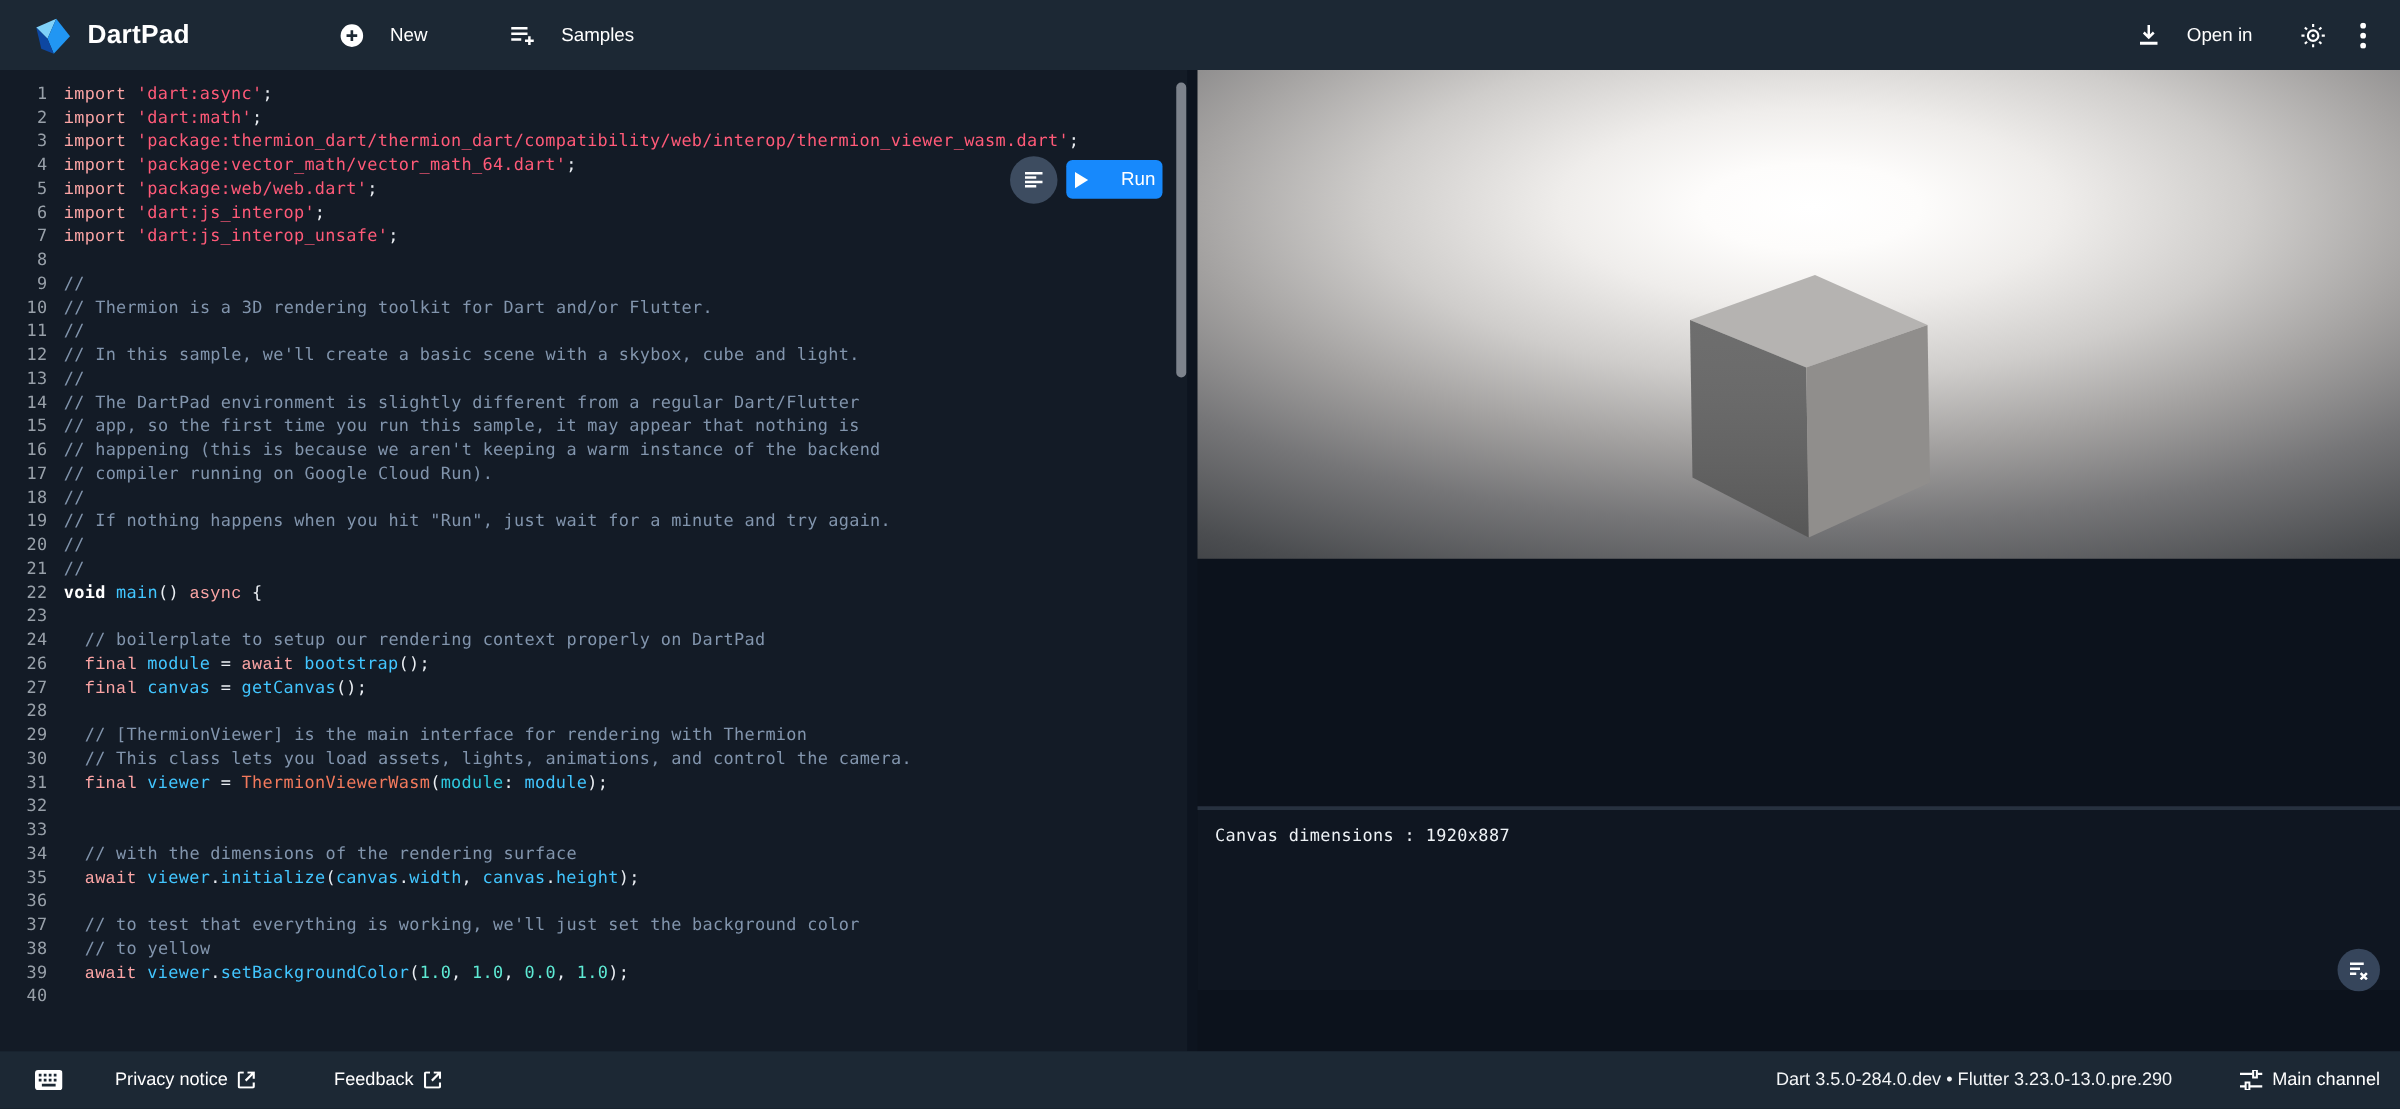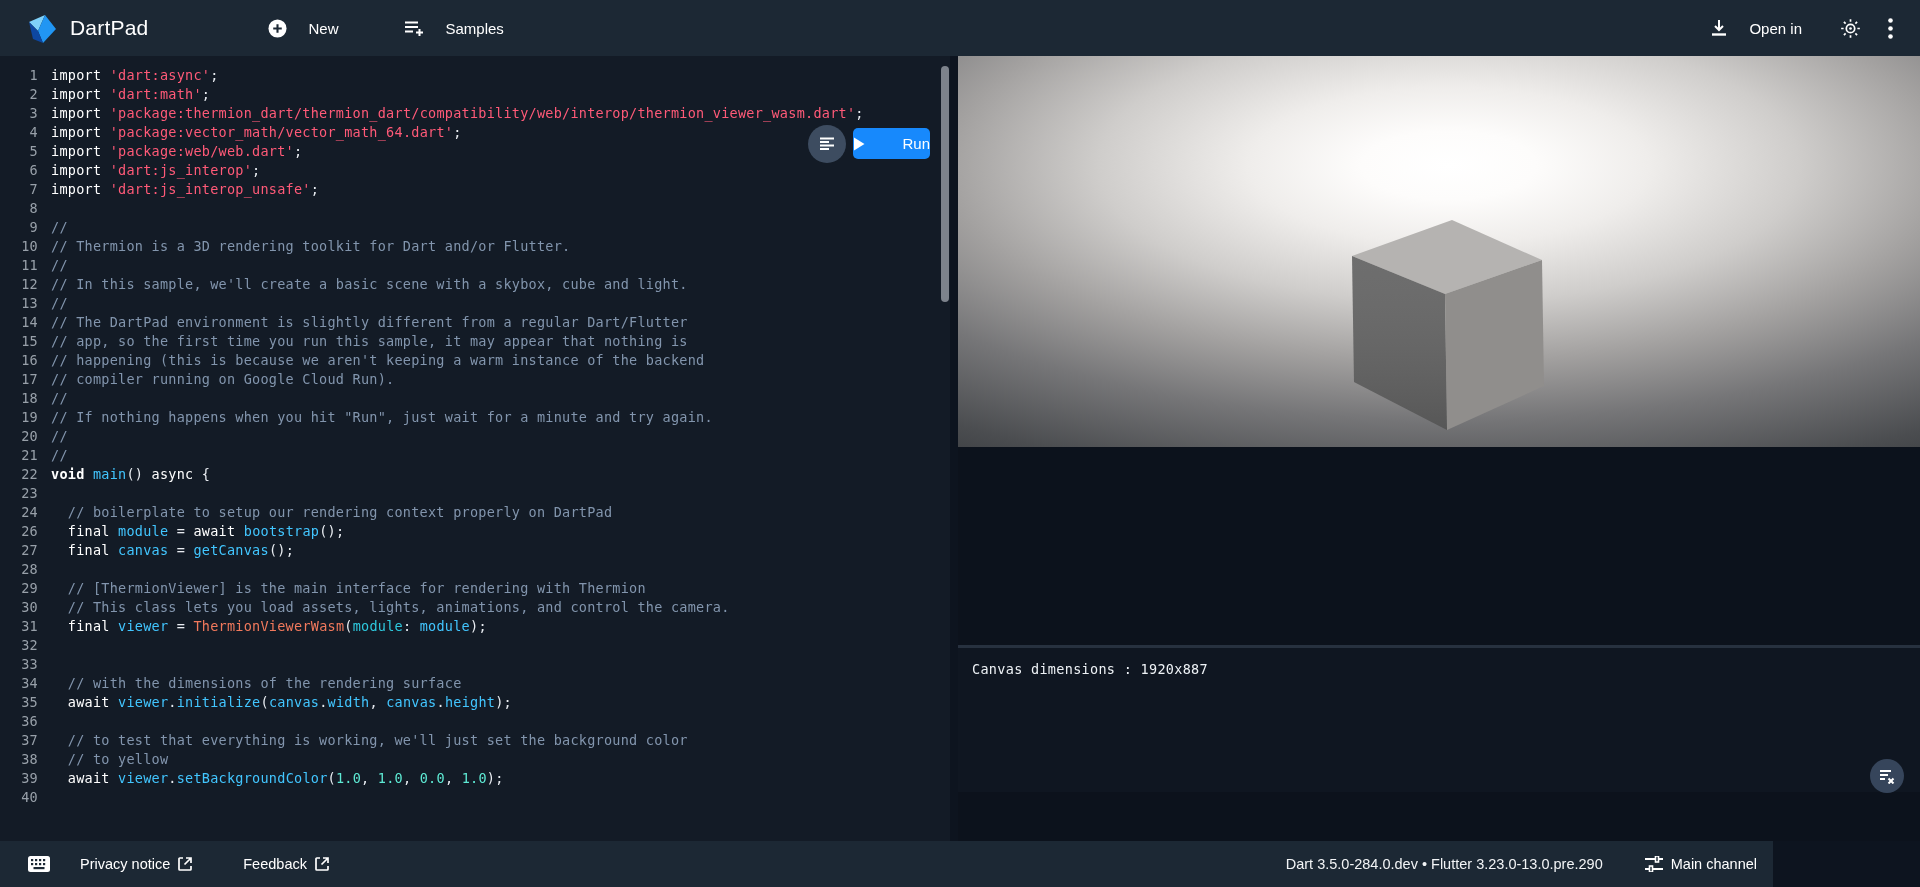--- a/index.html
+++ b/index.html
@@ -5,54 +5,54 @@
   * { margin:0; padding:0; box-sizing:border-box; }
   html,body { width:1920px; height:887px; overflow:hidden; background:#0d141f;
               font-family:"Liberation Sans", sans-serif; }
   #page { position:absolute; inset:0; width:1920px; height:887px; background:#0d141f; }
 
   
   #topbar { position:absolute; left:0; top:0; width:1920px; height:56px;
             background:#1c2834; display:flex; align-items:center; z-index:5; }
   .brand { display:flex; align-items:center; margin-left:26px; }
   .brand svg { width:32px; height:32px; }
-  .app-title { color:#ffffff; font-size:21px; font-weight:400; margin-left:12px; letter-spacing:.2px; }
+  .app-title { color:#ffffff; font-size:21px; font-weight:700; margin-left:12px; letter-spacing:.2px; }
   .nav-btn { display:flex; align-items:center; gap:21px; color:#ffffff; font-size:15px;
              font-weight:500; cursor:pointer; padding:6px 10px; border-radius:4px; }
   .nav-btn svg { display:block; }
   #new-btn { margin-left:110px; }
   #samples-btn { margin-left:46px; }
   .top-spacer { flex:1; }
   #openin-btn { margin-right:18px; }
   .icon-btn { width:40px; height:40px; display:flex; align-items:center; justify-content:center;
               cursor:pointer; color:#fff; }
   #kebab-btn { margin-right:10px; }
 
   
   #editor { position:absolute; left:0; top:56px; width:950px; height:785px;
             background:#131b26; overflow:hidden; }
   #code-scroll { position:absolute; inset:0; padding-top:10px; }
   .crow { display:flex; height:19px; line-height:19px;
           font-family:"DejaVu Sans Mono", monospace; font-size:13.5px; letter-spacing:.25px; }
   .ln { flex:0 0 38px; text-align:right; color:#98a0a9; user-select:none; }
   .cd { white-space:pre; padding-left:13px; color:#e9edf2; }
-  .tk-kw  { color:#ffffff; }
+  .tk-kw  { color:#fca5a5;font-family:Liberation Mono, monospace; }
   .tk-str { color:#ff5a78; }
   .tk-cmt { color:#8295ad; }
   .tk-id  { color:#42c6ff; }
   .tk-cls { color:#f2795c; }
   .tk-prm { color:#2ec9de; }
   .tk-num { color:#5eead4; }
   .tk-pln { color:#e9edf2; }
   .tk-void{ color:#ffffff; font-weight:bold; }
 
   #format-btn { position:absolute; top:69px; right:104px; width:38px; height:38px; border-radius:50%;
                 background:#3d4c60; display:flex; align-items:center; justify-content:center; cursor:pointer; }
   #run-btn { position:absolute; top:72px; right:20px; width:77px; height:31px; border-radius:5px;
-             background:#1789fc; color:#fff; display:flex; align-items:center; justify-content:space-between;
+             background:#1789fc; color:#fff; display:flex; align-items:center; justify-content:center;
              gap:26px; font-size:15px; font-weight:500; cursor:pointer; }
   #editor-scrollbar { position:absolute; top:10px; right:1px; width:8px; height:236px;
                       background:#7d838c; border-radius:4px; }
 
   
   #splitter { position:absolute; left:950px; top:56px; width:8px; height:785px; background:#0d141f; cursor:col-resize; }
 
   
   #right { position:absolute; left:958px; top:56px; width:962px; height:785px; background:#0c121c; }
   #render { position:absolute; left:0; top:0; width:962px; height:391px;
@@ -61,22 +61,22 @@
               #767678 52%, #4b4d50 66%, #2c2f34 80%, #1a1d22 92%, #14171c 100%); }
   #cube { position:absolute; left:392px; top:164px; width:196px; height:212px; }
   #out-divider { position:absolute; left:0; top:589px; width:962px; height:3px; background:#27313f; }
   #console { position:absolute; left:0; top:592px; width:962px; height:144px; background:#0f1621; }
   #console-line { position:absolute; left:14px; top:13px; color:#eef2f6;
                   font-family:"DejaVu Sans Mono", monospace; font-size:13.5px; letter-spacing:.3px; }
   #clear-console-btn { position:absolute; left:912px; top:111px; width:34px; height:34px; border-radius:50%;
                        background:#36455b; display:flex; align-items:center; justify-content:center; cursor:pointer; }
 
   
-  #bottombar { position:absolute; left:0; top:841px; width:1773px; height:46px; background:#1c2834;
-               display:flex; align-items:center; color:#fff; }
+  #bottombar { position:absolute; left:0; top:841px; width:1920px; height:46px; background:#1c2834;
+               display:flex; align-items:center; color:#fff;gap:12px; }
   .foot-btn { display:flex; align-items:center; gap:8px; font-size:14.5px; font-weight:500;
               color:#ffffff; cursor:pointer; }
   #kbd-btn { margin-left:28px; }
   #privacy-btn { margin-left:30px; }
   #feedback-btn { margin-left:51px;justify-content:center; }
   .foot-spacer { flex:1; }
   #versions { font-size:14.5px; color:#f2f4f6; font-weight:400; }
   #channel-btn { margin-left:42px; margin-right:16px; }
 </style>
 </head>

